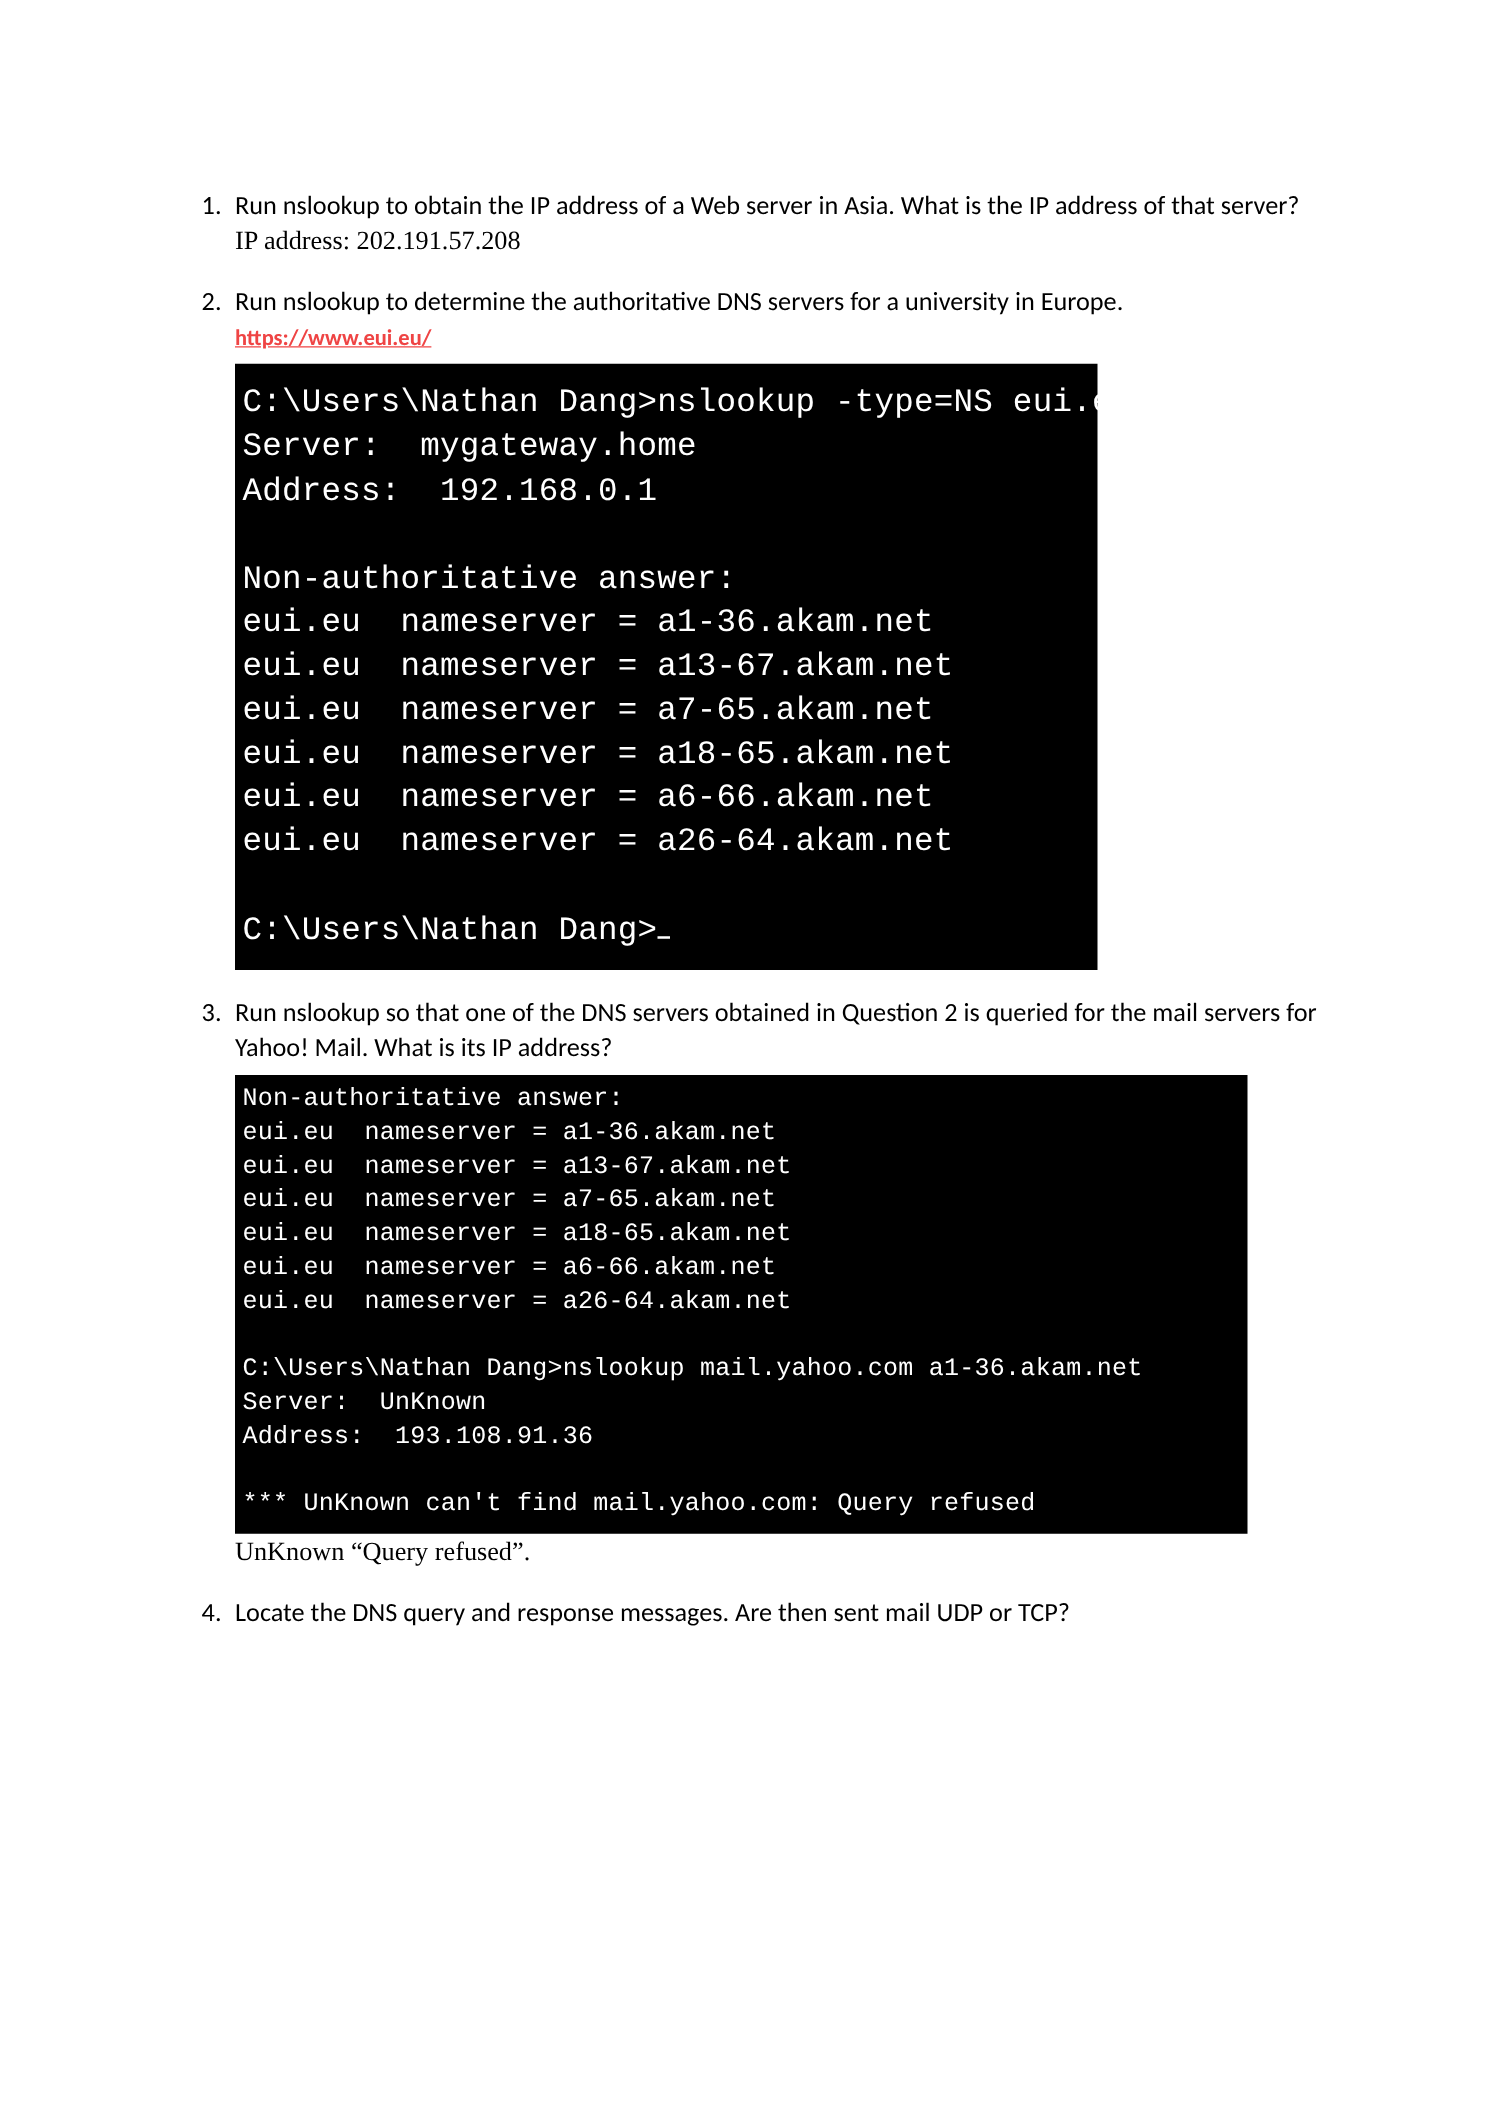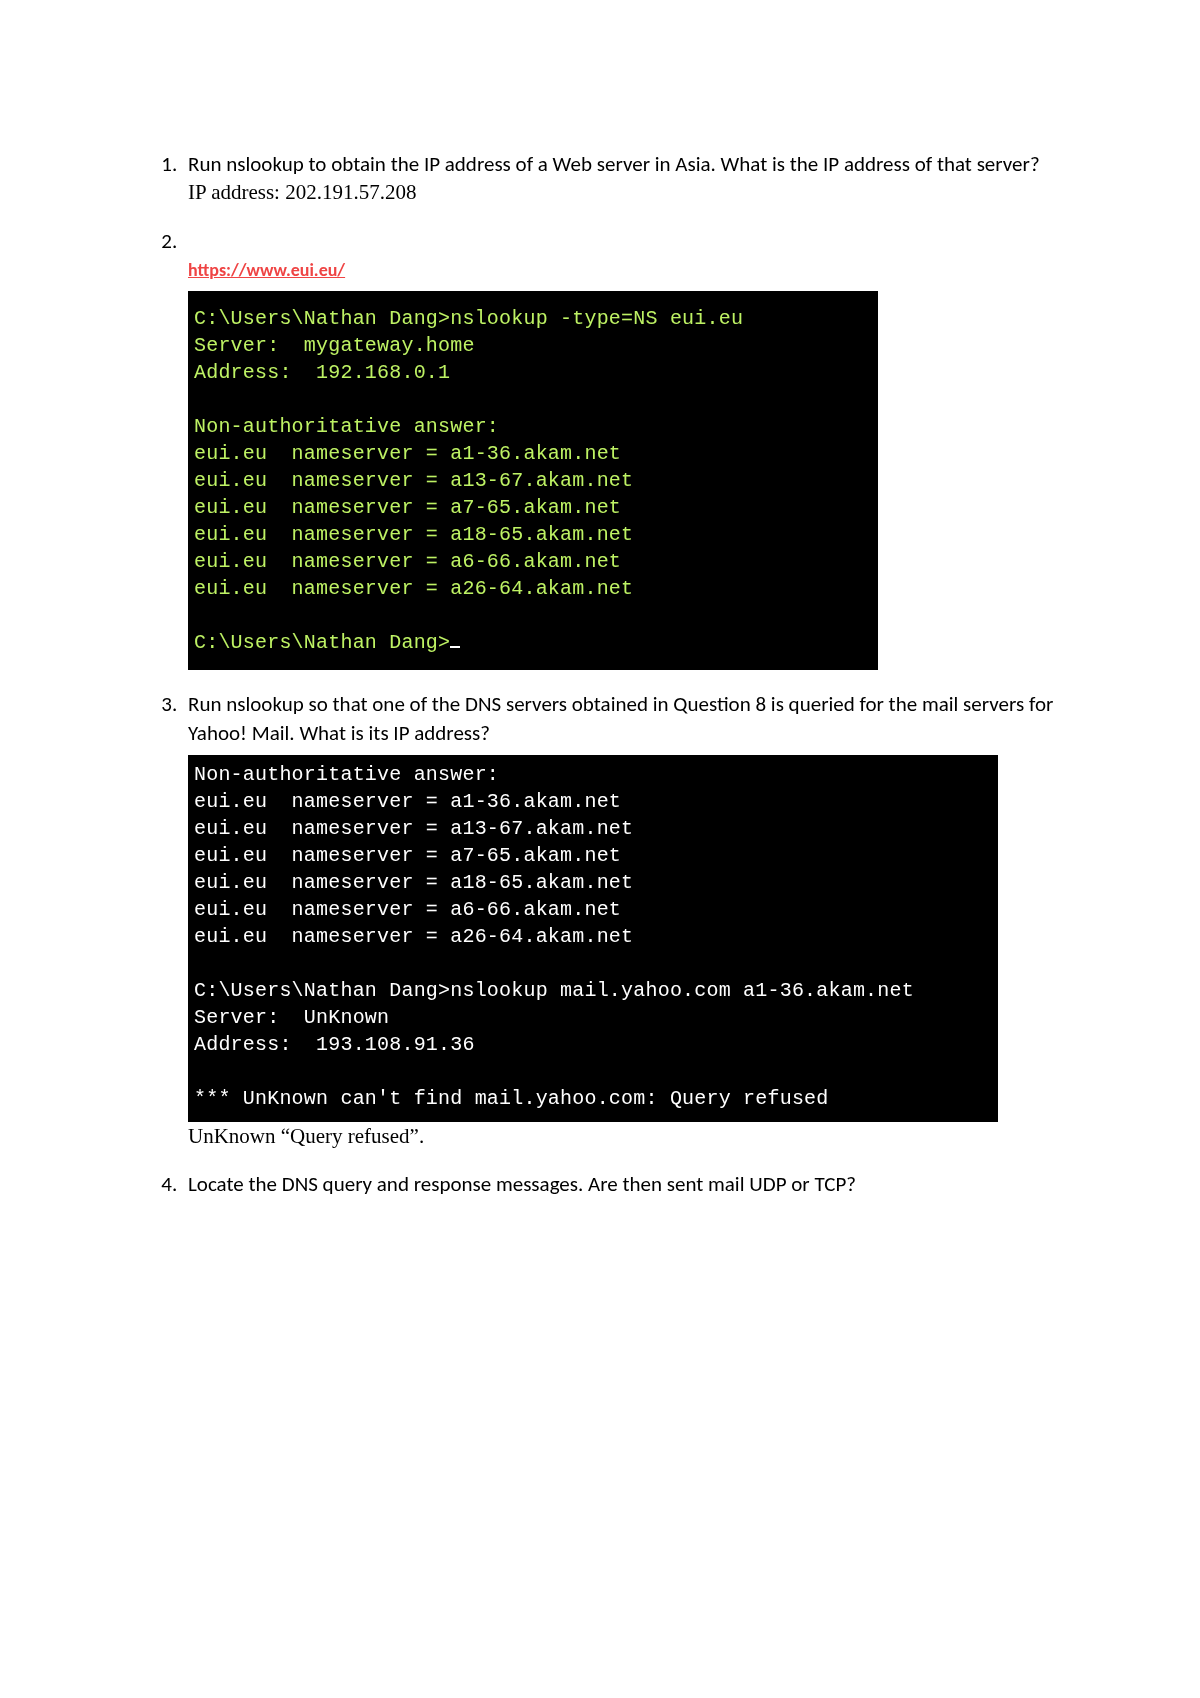--- a/index.html
+++ b/index.html
@@ -33,23 +33,23 @@
     white-space: pre;
   }
   a.link {
     color: #ef4444;
     text-decoration: underline;
     font-size: 18px;
     font-weight: bold;
   }
   .terminal {
     background: #000;
-    color: #bef264;
+    color: #ffffff;
     font-family: Consolas, "Courier New", monospace;
-    font-size: 20px;
+    font-size: 26px;
     line-height: 1.35;
     white-space: pre;
     padding: 14px 8px 14px 6px;
     margin-top: 8px;
     margin-bottom: 6px;
     letter-spacing: 0.2px;
   }
   .terminal2 {
     background: #000;
     color: #fff;
@@ -70,42 +70,42 @@
 
 <div class="page">
   <ol class="main">
 
     <li>
       <span>Run nslookup to obtain the IP address of a Web server in Asia. What is the IP address of that server?</span><br>
       <span class="mono">IP address: 202.191.57.208</span>
     </li>
 
     <li>
-      <br>
+      <span>Run nslookup to determine the authoritative DNS servers for a university in Europe.</span><br>
       <a class="link" href="#">https://www.eui.eu/</a>
       <div class="term-wrap1">
         <div class="terminal"><span>C:\Users\Nathan Dang&gt;nslookup -type=NS eui.eu
 Server:  mygateway.home
 Address:  192.168.0.1
 
 Non-authoritative answer:
 eui.eu  nameserver = a1-36.akam.net
 eui.eu  nameserver = a13-67.akam.net
 eui.eu  nameserver = a7-65.akam.net
 eui.eu  nameserver = a18-65.akam.net
 eui.eu  nameserver = a6-66.akam.net
 eui.eu  nameserver = a26-64.akam.net
 
 C:\Users\Nathan Dang&gt;</span><span class="cursor"></span>
 </div>
       </div>
     </li>
 
     <li>
-      <span>Run nslookup so that one of the DNS servers obtained in Question 8 is queried for the mail servers for Yahoo! Mail. What is its IP address?</span>
+      <span>Run nslookup so that one of the DNS servers obtained in Question 2 is queried for the mail servers for Yahoo! Mail. What is its IP address?</span>
       <div class="term-wrap2">
         <div class="terminal2">Non-authoritative answer:
 eui.eu  nameserver = a1-36.akam.net
 eui.eu  nameserver = a13-67.akam.net
 eui.eu  nameserver = a7-65.akam.net
 eui.eu  nameserver = a18-65.akam.net
 eui.eu  nameserver = a6-66.akam.net
 eui.eu  nameserver = a26-64.akam.net
 
 C:\Users\Nathan Dang&gt;nslookup mail.yahoo.com a1-36.akam.net

